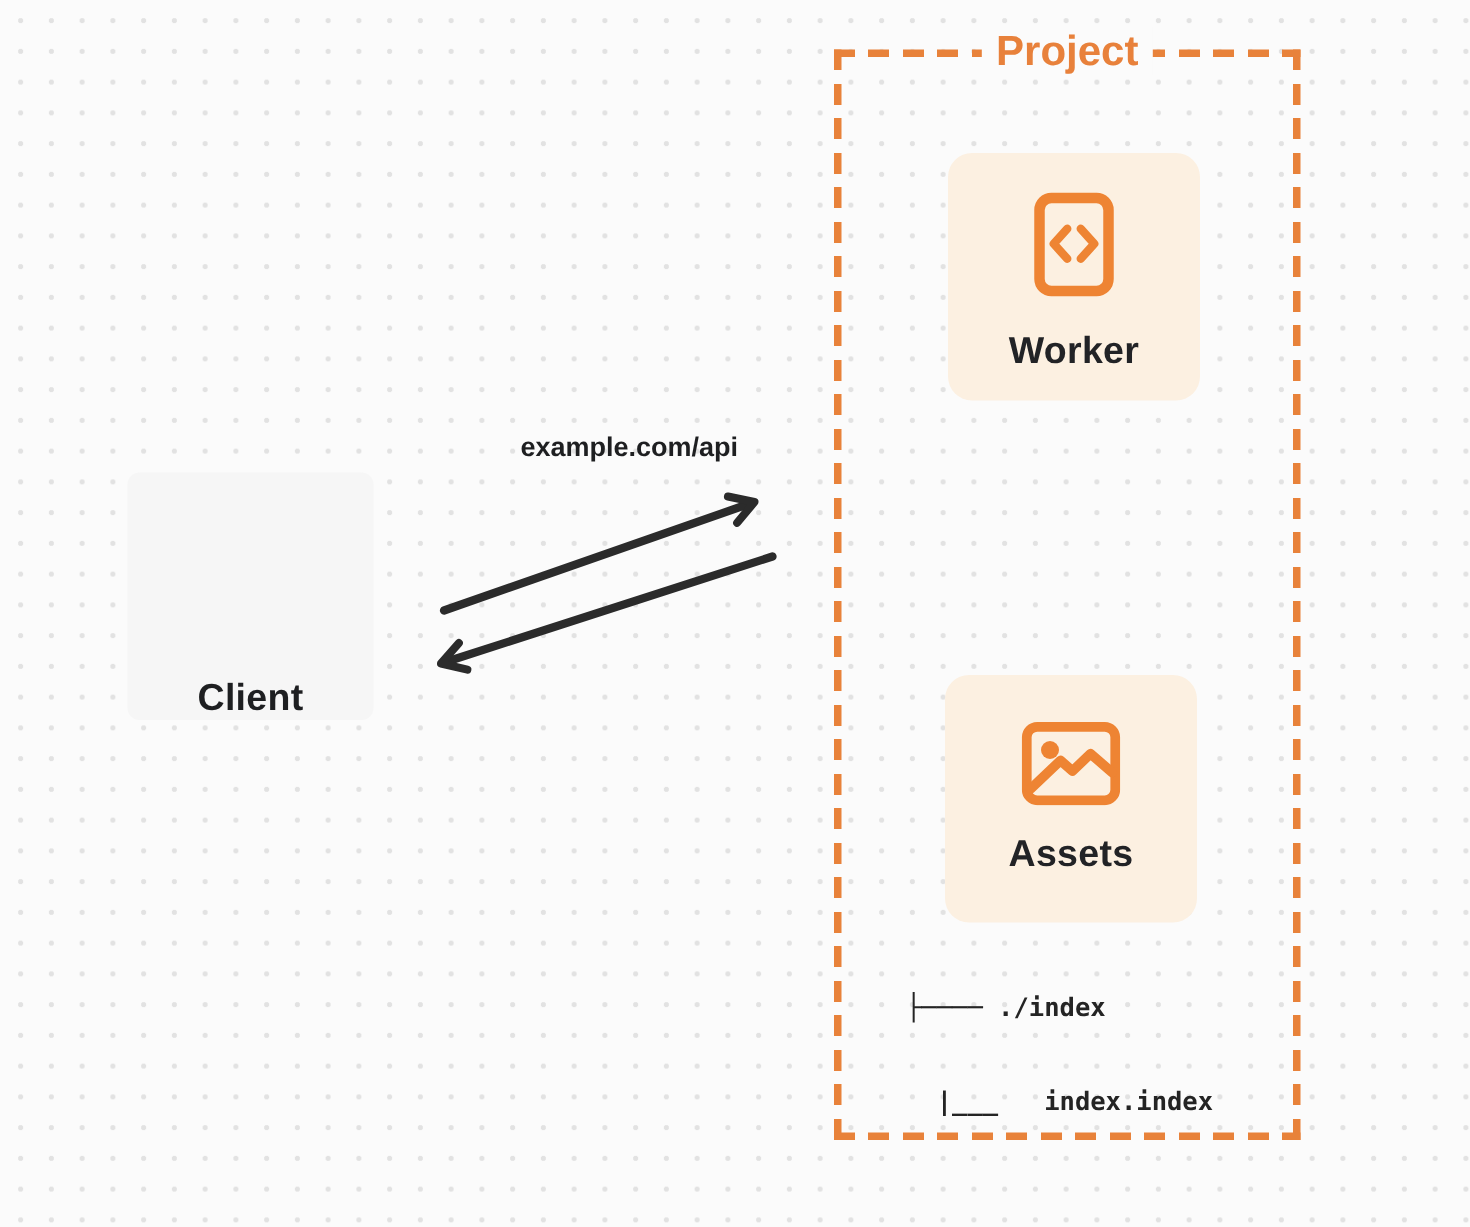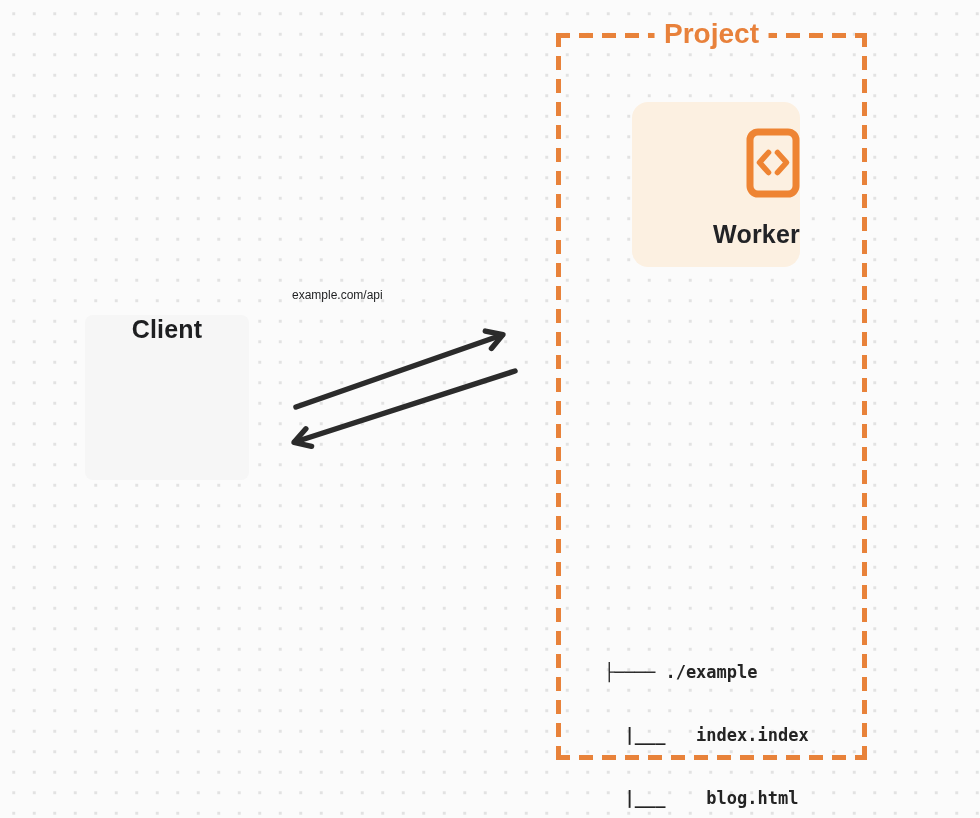--- a/index.html
+++ b/index.html
@@ -17,32 +17,32 @@
     background-position: 3.5px 3.5px;
   }
 
   
   .client-box {
     position: absolute;
     left: 85px; top: 315px;
     width: 164px; height: 165px;
     background: #F6F6F6;
     border-radius: 8px;
-    display: flex; align-items: flex-start; justify-content: center;
+    display: flex; align-items: flex-end; justify-content: center;
   }
   .client-box .label {
     font-size: 25px; font-weight: 700; color: #1E1F21; letter-spacing: 0.2px;
   }
 
   
   .api-label {
     position: absolute;
     left: 292px; top: 288px; width: 200px;
-    text-align: left;
-    font-size: 12px; font-weight: 400; color: #1E1F21;
+    text-align: right;
+    font-size: 18px; font-weight: 700; color: #1E1F21;
   }
 
   
   svg.arrows {
     position: absolute; left: 0; top: 0;
     width: 980px; height: 818px;
     pointer-events: none;
   }
 
   
@@ -74,21 +74,21 @@
     font-size: 28px; font-weight: 800; color: #E8813B;
     white-space: nowrap;
   }
 
   
   .node {
     position: absolute;
     width: 168px; height: 165px;
     background: #FCF0E1;
     border-radius: 16px;
-    display: flex; flex-direction: column; align-items: flex-end;
+    display: flex; flex-direction: column; align-items: center;
   }
   .node-worker { left: 76px; top: 69px; padding-top: 26px; }
   .node-assets { left: 74px; top: 417px; padding-top: 31px; }
   .node .node-label {
     font-size: 25px; font-weight: 700; color: #222326; letter-spacing: 0.2px;
   }
   .node-worker .node-label { margin-top: 22px; }
   .node-assets .node-label { margin-top: 18px; }
   .node .icon { display: block; }
 
@@ -134,22 +134,29 @@
 
     <div class="node node-worker">
       <svg class="icon" width="54" height="70" viewBox="0 0 54 70">
         <rect x="4" y="4" width="46" height="62" rx="8" fill="none" stroke="#EE8433" stroke-width="7"></rect>
         <path d="M22.5 24.5 L13.5 34.5 L22.5 44.5" fill="none" stroke="#EE8433" stroke-width="5.6" stroke-linecap="round" stroke-linejoin="round"></path>
         <path d="M31.5 24.5 L40.5 34.5 L31.5 44.5" fill="none" stroke="#EE8433" stroke-width="5.6" stroke-linecap="round" stroke-linejoin="round"></path>
       </svg>
       <div class="node-label">Worker</div>
     </div>
 
+    <div class="node node-assets">
+      <svg class="icon" width="66" height="56" viewBox="0 0 66 56">
+        <rect x="3.5" y="3.5" width="59" height="49" rx="7" fill="none" stroke="#EE8433" stroke-width="6.5"></rect>
+        <circle cx="19" cy="19" r="6" fill="#EE8433"></circle>
+        <path d="M6 45 L26 26 L34 33 L46 21.5 L60.5 34" fill="none" stroke="#EE8433" stroke-width="6.5" stroke-linecap="round" stroke-linejoin="round"></path>
+      </svg>
+      <div class="node-label">Assets</div>
+    </div>
 
     <div class="file-tree">
-      <span>├──── ./example</span>
+      <span>├──── ./index</span>
       <span>  |___   index.index</span>
-      <span>  |___    blog.html</span>
       
     </div>
   </div>
 
 </div>
 
 </body></html>

